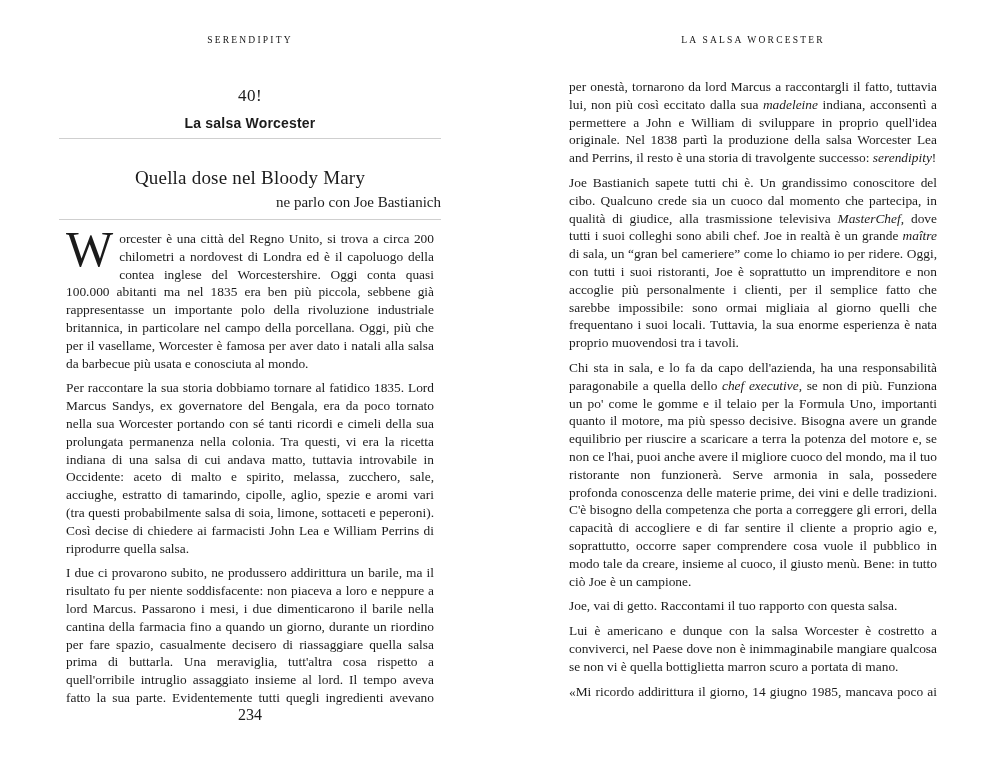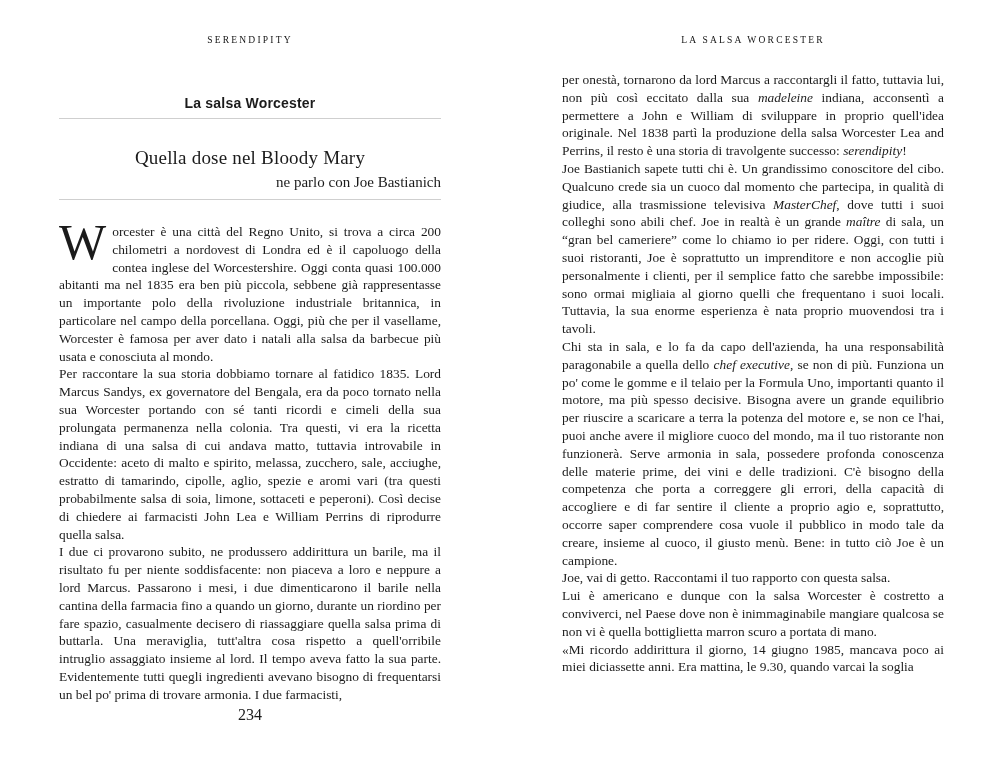--- a/index.html
+++ b/index.html
@@ -77,21 +77,21 @@
     font-size: 13.4px;
     line-height: 17.8px;
     text-align: justify;
     hyphens: auto;
     -webkit-hyphens: auto;
     overflow: hidden;
   }
   .page-left  .body-text { top: 223px; max-height: 482px; }
   .page-right .body-text { top: 71px;  max-height: 630px; }
 
-  .para { margin: 0; }
+  .para { margin: 7px; }
 
   .dropcap {
     float: left;
     font-size: 50px;
     line-height: 35px;
     padding: 2px 6px 0 0;
     color: #1b1b1b;
   }
 
   em { font-style: italic; }
@@ -106,20 +106,21 @@
 </style>
 </head>
 <body>
 
 <div class="spread">
 
   <div class="page page-left">
     <div class="running-head">SERENDIPITY</div>
 
     <div class="chapter-head">
+      <div class="chapter-number">40!</div>
       <div class="chapter-label">La salsa Worcester</div>
       <hr class="rule">
       <div class="chapter-title">Quella dose nel Bloody Mary</div>
       <div class="chapter-subtitle">ne parlo con Joe Bastianich</div>
       <hr class="rule rule2">
     </div>
 
     <div class="body-text">
       <p class="para"><span class="dropcap">W</span><span><span>orcester è una città del Regno Unito, si trova a circa 200 chilometri a nordovest di Londra ed è il capoluogo della contea inglese del Worcestershire. Oggi conta quasi 100.000 abitanti ma nel 1835 era ben più piccola, sebbene già rappresentasse un importante polo della rivoluzione industriale britannica, in particolare nel campo della porcellana. Oggi, più che per il vasellame, Worcester è famosa per aver dato i natali alla salsa da barbecue più usata e conosciuta al mondo.</span></span></p>
       <p class="para"><span><span>Per raccontare la sua storia dobbiamo tornare al fatidico 1835. Lord Marcus Sandys, ex governatore del Bengala, era da poco tornato nella sua Worcester portando con sé tanti ricordi e cimeli della sua prolungata permanenza nella colonia. Tra questi, vi era la ricetta indiana di una salsa di cui andava matto, tuttavia introvabile in Occidente: aceto di malto e spirito, melassa, zucchero, sale, acciughe, estratto di tamarindo, cipolle, aglio, spezie e aromi vari (tra questi probabilmente salsa di soia, limone, sottaceti e peperoni). Così decise di chiedere ai farmacisti John Lea e William Perrins di riprodurre quella salsa.</span></span></p>

